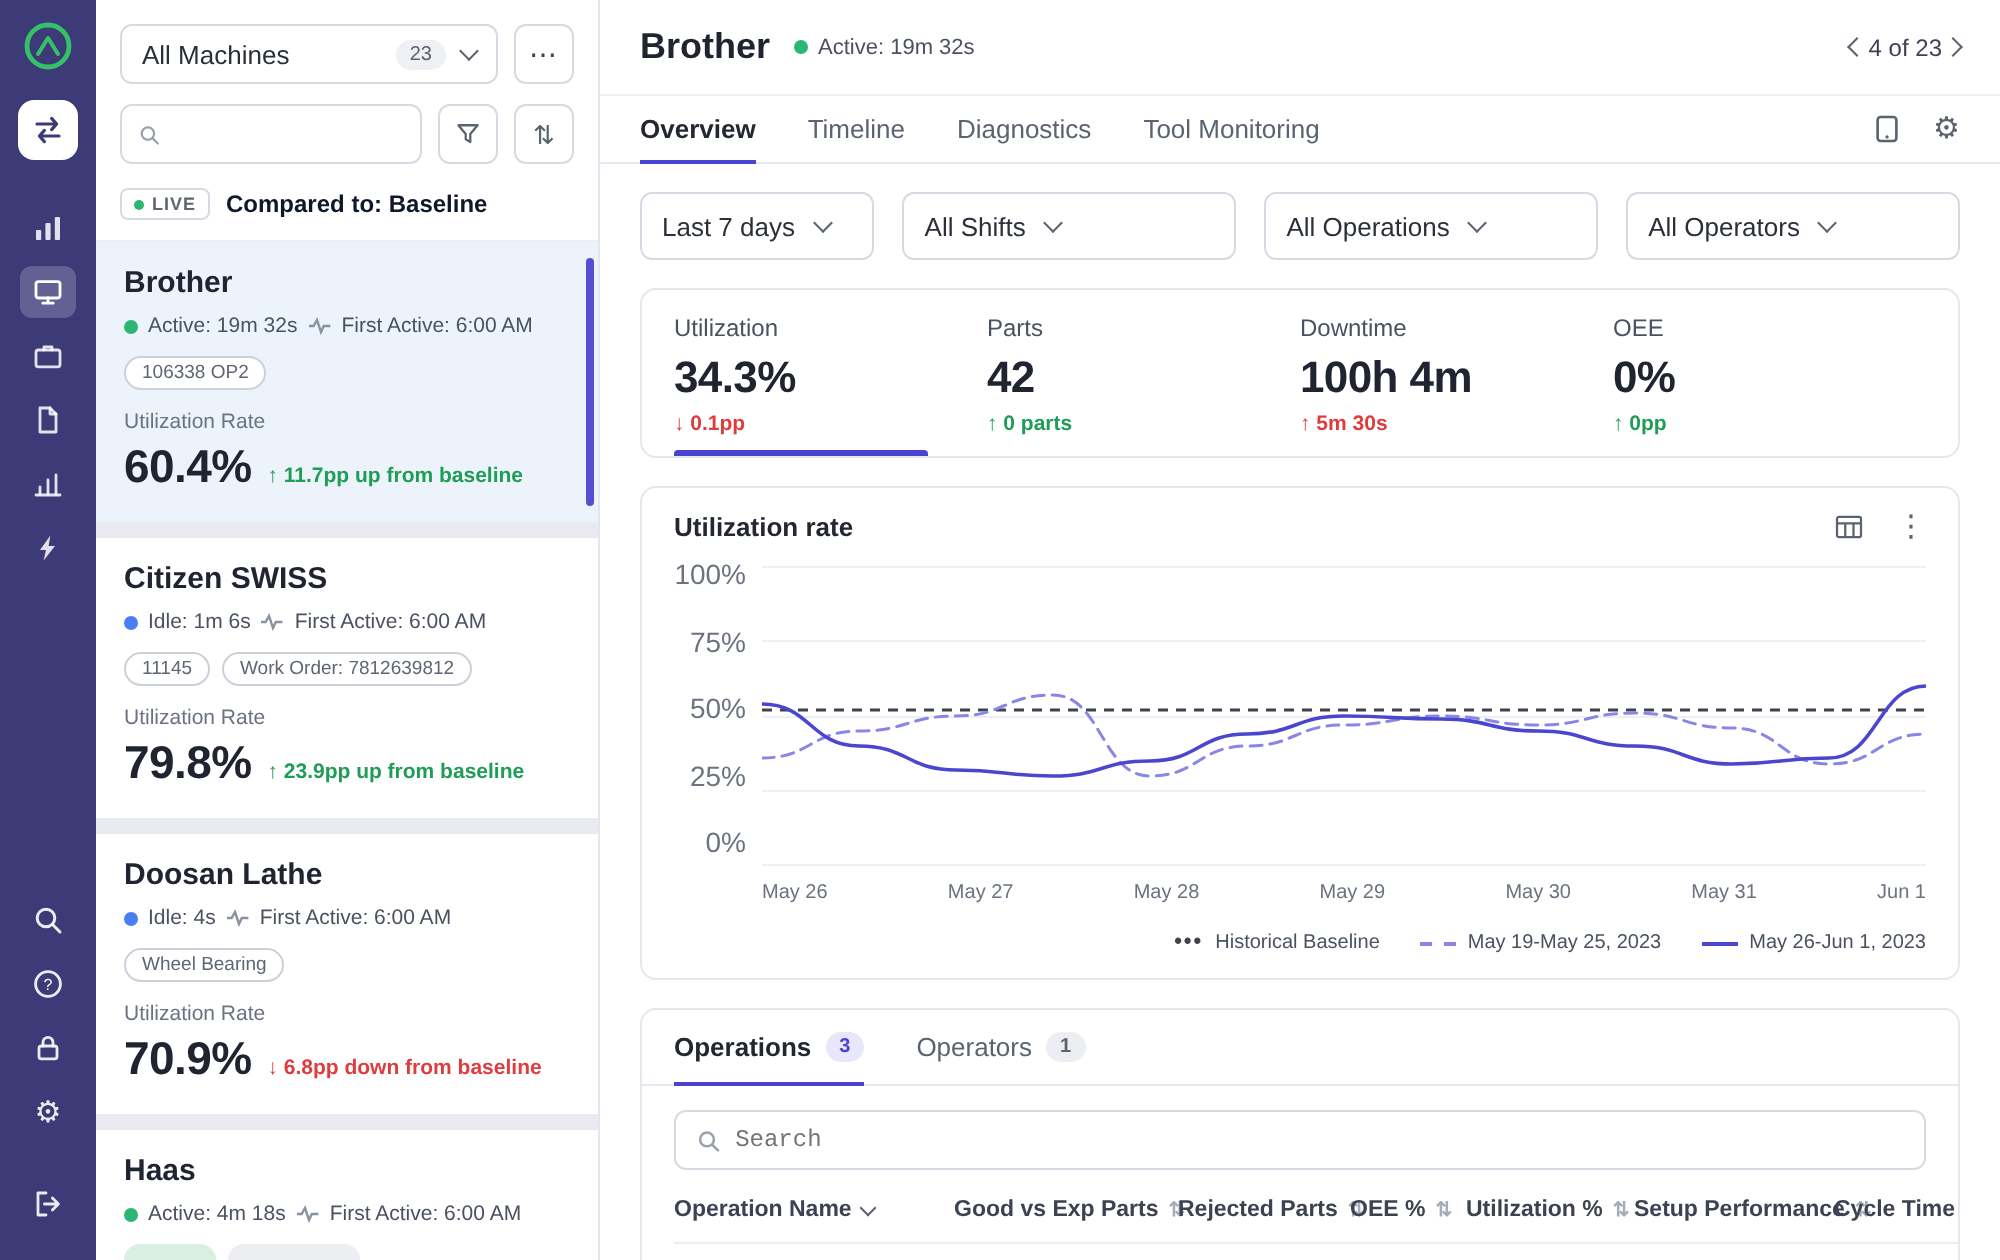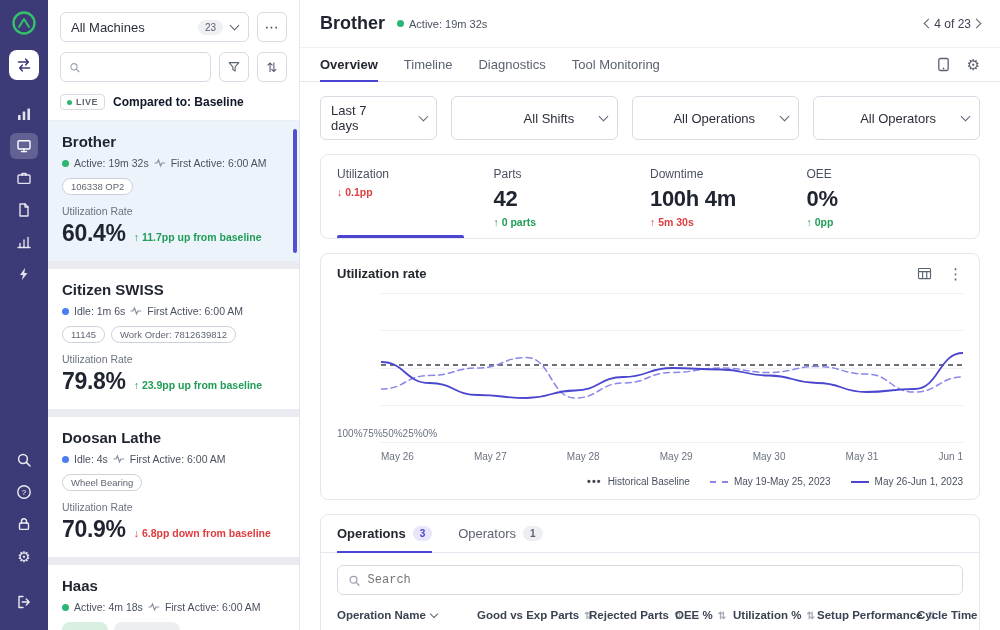--- a/index.html
+++ b/index.html
@@ -68,38 +68,38 @@
   .tabbar{display:flex;align-items:stretch;gap:26px;padding:0 20px;border-bottom:1px solid #e6e8ef;height:34px}
   .tab{display:flex;align-items:center;font-size:13px;color:#5b6270;position:relative;cursor:pointer}
   .tab.active{color:#23272f;font-weight:700}
   .tab.active::after{content:"";position:absolute;left:0;right:0;bottom:-1px;height:2px;background:#4a44d0}
   .tabbar-icons{margin-left:auto;display:flex;align-items:center;gap:16px}
   .icon-btn{cursor:pointer;display:flex;align-items:center;justify-content:center}
   .uni-gray{color:#5b6270;font-size:15px;line-height:1}
 
   .content{flex:1;padding:14px 20px;display:flex;flex-direction:column;gap:14px;overflow:hidden}
   .filters{display:flex;gap:14px}
-  .select{height:44px;border:1px solid #d7dae2;border-radius:6px;display:flex;align-items:center;justify-content:flex-end;gap:26px;padding:0 10px;font-size:13px;color:#2b2f3a;cursor:pointer;background:#fff}
+  .select{height:34px;border:1px solid #d7dae2;border-radius:6px;display:flex;align-items:center;justify-content:flex-start;gap:10px;padding:0 10px;font-size:13px;color:#2b2f3a;cursor:pointer;background:#fff}
   .f0{width:118px}.f1{width:168px}.f2{width:168px}.f3{width:168px}
 
   .card{border:1px solid #e4e7ee;border-radius:8px;background:#fff}
 
   .kpis{display:flex;padding:12px 16px 0}
   .kpi{flex:1;padding-bottom:10px;position:relative}
   .kpi .lbl{font-size:12px;color:#4a5160;margin-bottom:5px}
   .kpi .val{font-size:22px;font-weight:700;letter-spacing:-.3px;color:#1f2430}
   .kpi .dlt{font-size:10.5px;font-weight:700;margin-top:4px}
   .kpi.underlined::after{content:"";position:absolute;left:0;right:30px;bottom:0;height:3px;border-radius:2px 2px 0 0;background:#4a44d0}
 
   .chart-card{padding:12px 16px 12px}
   .chart-head{display:flex;align-items:center;justify-content:space-between;margin-bottom:12px}
   .chart-title{font-size:13px;font-weight:700;color:#23272f}
   .chart-head-icons{display:flex;align-items:center;gap:16px}
   .chart-grid{display:flex}
-  .ylabels{width:44px;flex:0 0 44px;height:150px;display:flex;justify-content:space-between;align-items:flex-end;padding-right:8px;font-size:10px;color:#6b7280}
+  .ylabels{width:44px;flex:0 0 44px;height:150px;display:flex;flex-direction:column;justify-content:space-between;align-items:flex-end;padding-right:8px;font-size:14px;color:#6b7280}
   .ylabels span{transform:translateY(-4px)}
   .plot{flex:1;height:150px;position:relative}
   .gl{position:absolute;left:0;right:0;height:1px;background:#eef0f5}
   .plot svg{position:absolute;inset:0;width:100%;height:100%}
   .xlabels{display:flex;justify-content:space-between;margin:8px 0 0 44px;font-size:10px;color:#6b7280}
   .legend{display:flex;justify-content:flex-end;align-items:center;gap:20px;margin-top:14px;font-size:10px;color:#4a5160}
   .leg-item{display:flex;align-items:center;gap:6px}
   .sw-dots{color:#3f434d;font-weight:700;letter-spacing:1px;font-size:11px;line-height:0.5}
   .sw-dash{width:18px;border-top:2px dashed #8a86e8}
   .sw-solid{width:18px;border-top:2px solid #4b46cf}
@@ -380,20 +380,21 @@
         </div>
         <div class="select f3">
           <span>All Operators</span>
             <span class="chev down"></span>
         </div>
       </div>
 
       <div class="card kpis">
         <div class="kpi underlined">
           <div class="lbl">Utilization</div>
+          <div class="val">34.3%</div>
           <div class="dlt red">↓ 0.1pp</div>
         </div>
         <div class="kpi">
           <div class="lbl">Parts</div>
           <div class="val">42</div>
           <div class="dlt green">↑ 0 parts</div>
         </div>
         <div class="kpi">
           <div class="lbl">Downtime</div>
           <div class="val">100h 4m</div>

